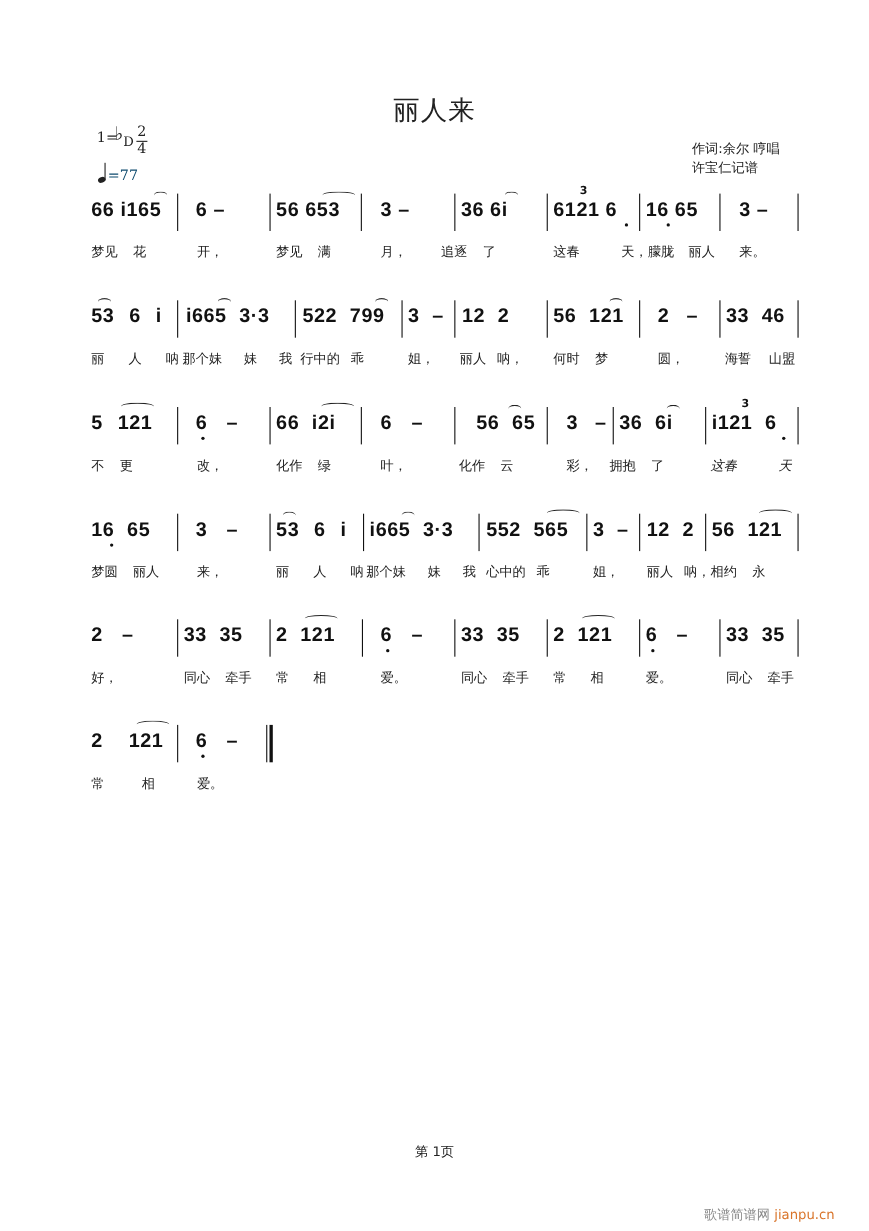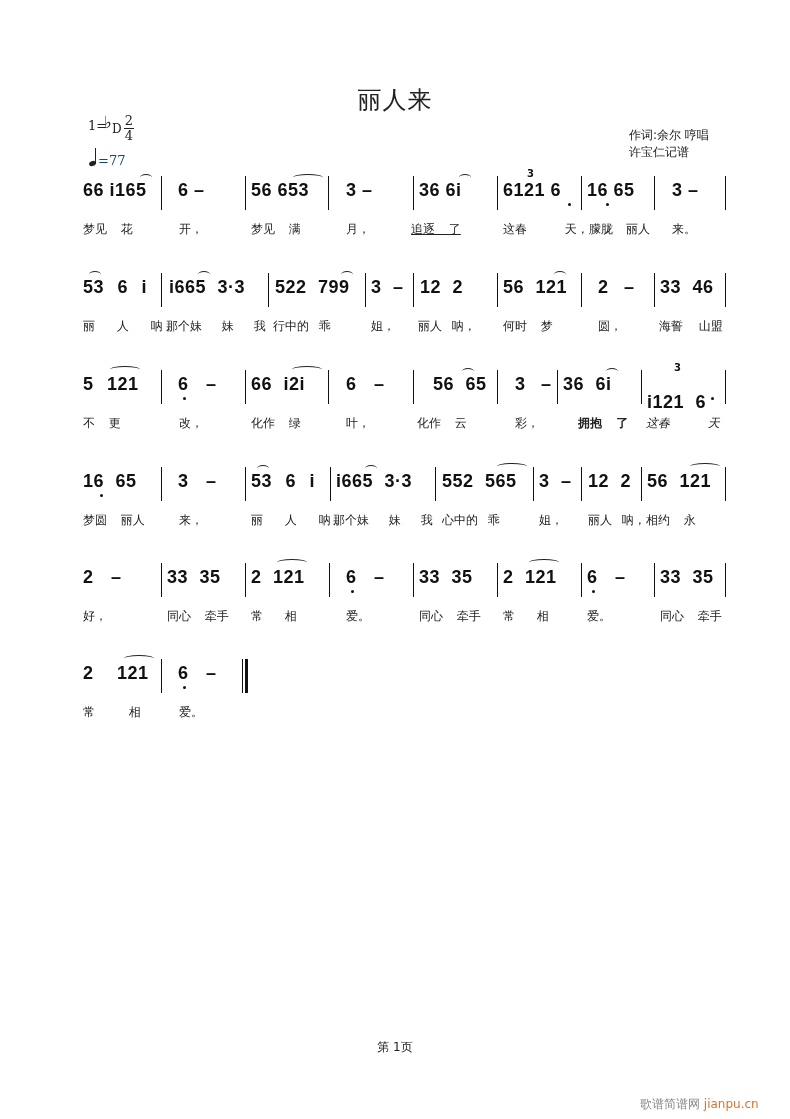--- a/index.html
+++ b/index.html
@@ -80,21 +80,21 @@
   <div class="slur" style="left:140px;top:-2px;width:12px;"></div>
   <div class="slur" style="left:293px;top:-2px;width:30px;"></div>
   <div class="slur" style="left:459px;top:-2px;width:12px;"></div>
   <div class="dot-below" style="left:568px;top:27px;"></div>
   <div class="dot-below" style="left:606px;top:27px;"></div>
 
   <div class="lyrics" style="left:83px;word-spacing:10px;">梦见 花</div>
   <div class="lyrics" style="left:179px;">开，</div>
   <div class="lyrics" style="left:251px;word-spacing:10px;">梦见 满</div>
   <div class="lyrics" style="left:346px;">月，</div>
-  <div class="lyrics" style="left:411px;word-spacing:10px;text-decoration:underline;">追逐 了</div>
+  <div class="lyrics" style="left:401px;word-spacing:10px;">追逐 了</div>
   <div class="lyrics" style="left:503px;word-spacing:34px;">这春 天，</div>
   <div class="lyrics" style="left:589px;word-spacing:10px;font-family:Liberation Serif, serif;">朦胧 丽人</div>
   <div class="lyrics" style="left:672px;">来。</div>
 </div>
 
 <div class="system" style="top:273px;">
   <div class="note-grp" style="left:83px;word-spacing:8px;">53 6 i</div>
   <div class="bar" style="left:161px;"></div>
   <div class="note-grp" style="left:169px;word-spacing:6px;">i665 3·3</div>
   <div class="bar" style="left:268px;"></div>
@@ -135,37 +135,37 @@
   <div class="bar" style="left:328px;"></div>
   <div class="note-grp" style="left:346px;word-spacing:12px;">6 –</div>
   <div class="bar" style="left:413px;"></div>
   <div class="note-grp" style="left:433px;word-spacing:6px;">56 65</div>
   <div class="bar" style="left:497px;"></div>
   <div class="note-grp" style="left:515px;word-spacing:10px;">3 –</div>
   <div class="bar" style="left:557px;"></div>
   <div class="note-grp" style="left:563px;word-spacing:6px;">36 6i</div>
   <div class="bar" style="left:641px;"></div>
   <div class="triplet" style="left:674px;top:-8px;">3</div>
-  <div class="note-grp" style="left:647px;word-spacing:6px;margin-top:18px;">i121 6</div>
+  <div class="note-grp" style="left:647px;word-spacing:6px;">i121 6</div>
   <div class="bar" style="left:725px;"></div>
 
   <div class="slur" style="left:110px;top:-4px;width:30px;"></div>
   <div class="slur" style="left:292px;top:-4px;width:30px;"></div>
   <div class="slur" style="left:462px;top:-2px;width:12px;"></div>
   <div class="slur" style="left:606px;top:-2px;width:12px;"></div>
   <div class="dot-below" style="left:183px;top:27px;"></div>
   <div class="dot-below" style="left:711px;top:27px;"></div>
 
   <div class="lyrics" style="left:83px;word-spacing:10px;">不 更</div>
   <div class="lyrics" style="left:179px;">改，</div>
   <div class="lyrics" style="left:251px;word-spacing:10px;">化作 绿</div>
   <div class="lyrics" style="left:346px;">叶，</div>
   <div class="lyrics" style="left:417px;word-spacing:10px;">化作 云</div>
   <div class="lyrics" style="left:515px;">彩，</div>
-  <div class="lyrics" style="left:578px;word-spacing:10px;font-weight:bold;">拥抱 了</div>
+  <div class="lyrics" style="left:554px;word-spacing:10px;">拥抱 了</div>
   <div class="lyrics" style="left:646px;word-spacing:34px;font-style:italic;">这春 天</div>
 </div>
 
 <div class="system" style="top:467px;">
   <div class="note-grp" style="left:83px;word-spacing:6px;">16 65</div>
   <div class="bar" style="left:161px;"></div>
   <div class="note-grp" style="left:178px;word-spacing:12px;">3 –</div>
   <div class="bar" style="left:245px;"></div>
   <div class="note-grp" style="left:251px;word-spacing:8px;">53 6 i</div>
   <div class="bar" style="left:330px;"></div>

